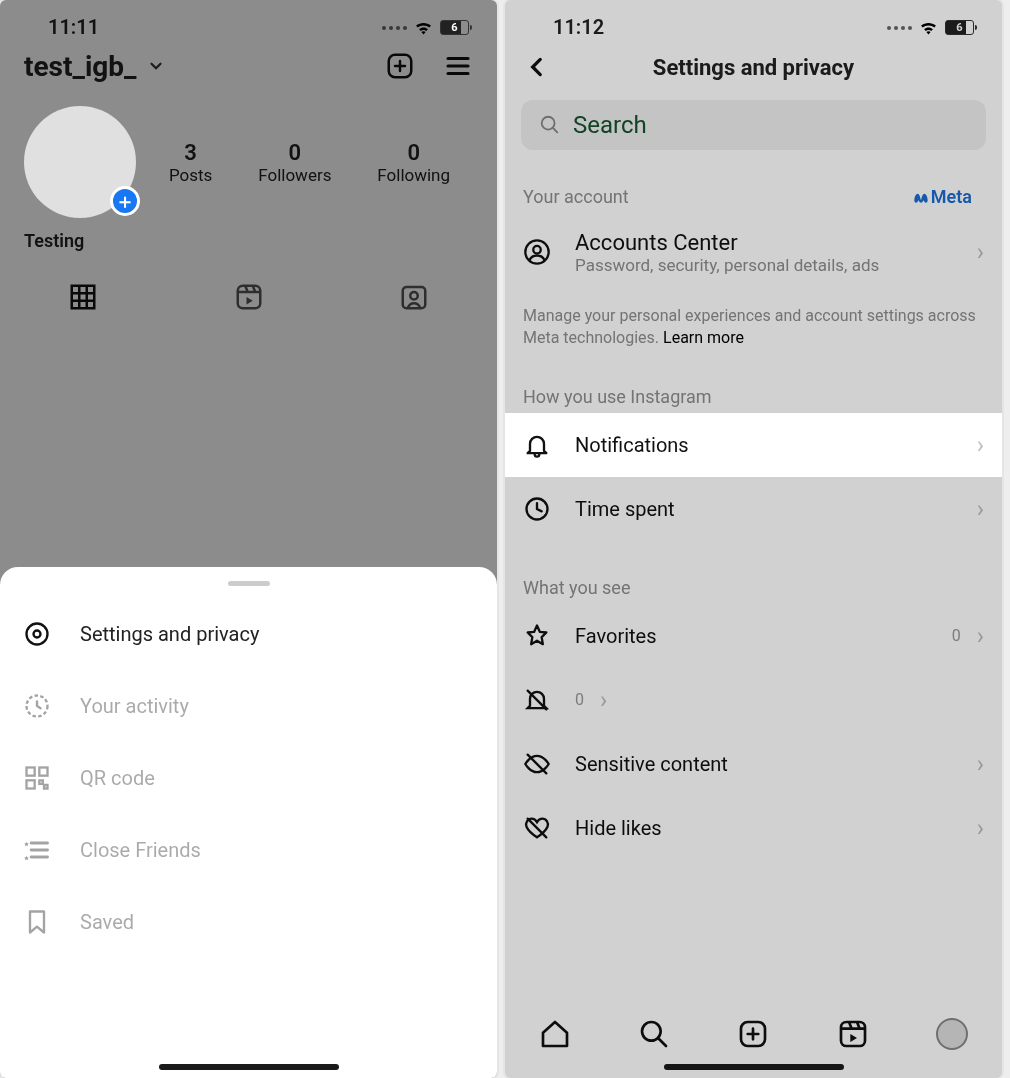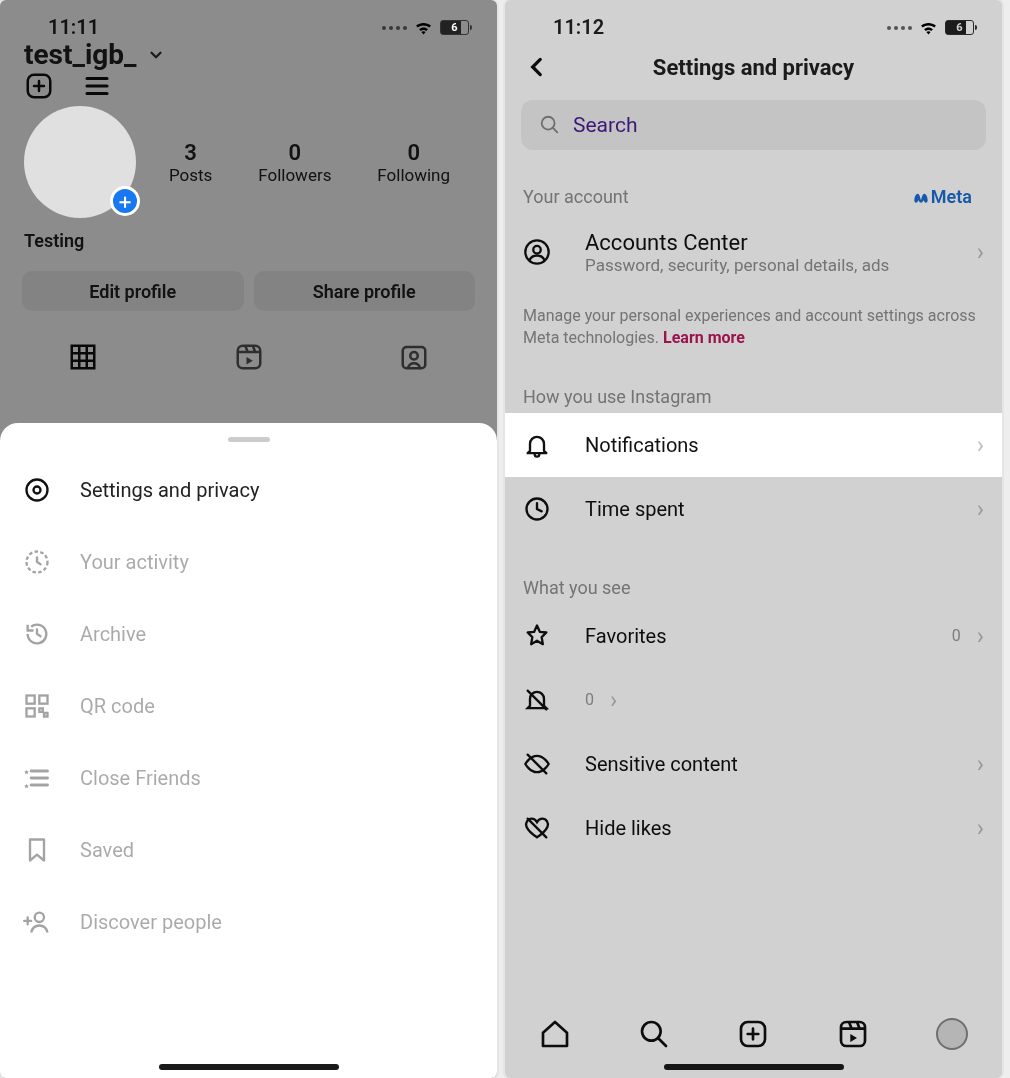--- a/index.html
+++ b/index.html
@@ -47,21 +47,21 @@
   }
   .home-indicator {
     position:absolute; bottom:8px; left:50%;
     transform:translateX(-50%);
     width:180px; height:6px; border-radius:3px; background:#1a1a1a;
   }
 
   
   .profile-header {
     display:flex; justify-content:space-between;
-    padding:0 24px; height:56px;flex-direction:column;
+    padding:0 24px; height:56px;
   }
   .profile-header .username {
     font-size:28px; font-weight:700; display:flex; align-items:center; gap:10px;
   }
   .profile-header .hdr-actions { display:flex; gap:28px; align-items:center; }
   .hdr-actions svg { display:block; }
   .profile-strip {
     display:flex; align-items:center; gap:10px;
     padding:12px 24px 0 24px;
   }
@@ -127,39 +127,39 @@
   }
   .back-btn { width:44px; height:44px; display:flex; align-items:center; justify-content:center; }
   .page-title {
     position:absolute; left:0; right:0; text-align:center;
     font-size:22px; font-weight:700;
   }
   .search-wrap { padding:4px 16px 0; }
   .search-box {
     background:#efefef; height:50px; border-radius:12px;
     display:flex; align-items:center; gap:12px; padding:0 18px;
-    color:#4c1d95; font-size:21px;
+    color:#14532d; font-size:24px;
   }
   .section-hdr {
     display:flex; align-items:center; justify-content:space-between;
     padding:36px 30px 6px 18px; color:#8e8e8e; font-size:18px;
   }
   .meta-brand { display:flex; align-items:center; color:#1c6dd0; font-weight:600; font-size:18px; }
   .list-row {
-    display:flex; align-items:center; gap:34px;
+    display:flex; align-items:center; gap:24px;
     min-height:64px; padding:0 18px; background:#fff;
   }
   .list-row .row-icon { width:28px; display:flex; justify-content:center; color:#222; }
   .list-row .row-body { flex:1; }
   .list-row .row-title { font-size:20px; color:#111; }
   .list-row .row-sub { font-size:17px; color:#8e8e8e; }
   .list-row .row-tail { display:flex; align-items:center; gap:16px; color:#999; }
   .chev { color:#bbb; font-size:24px; }
   .footnote { padding:14px 18px 0; color:#8e8e8e; font-size:16px; line-height:1.4; }
-  .footnote a { color:#be185d; text-decoration:none;font-weight:bold; }
+  .footnote a { color:#000000; text-decoration:none; }
   .settings-body { position:relative; z-index:1; }
   .highlight-row { position:relative; z-index:3; }
   .tabbar {
     position:absolute; left:0; right:0; bottom:0;
     height:76px; display:flex; justify-content:space-around;
     align-items:flex-start; padding-top:12px; z-index:1;
   }
   .tabbar .titem { width:40px; height:40px; display:flex; align-items:center; justify-content:center; }
   .avatar-mini {
     width:32px; height:32px; border-radius:50%;
@@ -228,24 +228,20 @@
         <div class="stat-num">0</div>
         <div class="stat-lbl">Followers</div>
       </div>
       <div>
         <div class="stat-num">0</div>
         <div class="stat-lbl">Following</div>
       </div>
     </div>
   </div>
   <div class="display-name">Testing</div>
-  <div class="profile-btns">
-    <div class="profile-btn">Edit profile</div>
-    <div class="profile-btn">Share profile</div>
-  </div>
   <div class="profile-tabs">
     <div class="tab">
         <svg width="30" height="30" viewBox="0 0 24 24">
           <path stroke="#111" stroke-width="2" fill="none" d="M3 3h18v18H3zM9 3v18M15 3v18M3 9h18M3 15h18"></path>
         </svg>
       </div>
     <div class="tab">
         <svg width="30" height="30" viewBox="0 0 24 24">
           <rect x="3" y="3" width="18" height="18" rx="4" stroke="#555" stroke-width="2" fill="none"></rect>
           <path d="M3 8h18M9 3l2 5M15 3l2 5" stroke="#555" stroke-width="2"></path>
@@ -278,30 +274,20 @@
         <svg width="28" height="28" viewBox="0 0 24 24">
             <circle cx="12" cy="12" r="9" stroke="#111" stroke-width="2" fill="none" stroke-dasharray="3 2"></circle>
             <path d="M12 8v4l3 2" stroke="#111" stroke-width="2" stroke-linecap="round" fill="none"></path>
           </svg>
       </span>
       <span>Your activity</span>
     </div>
     <div class="sheet-item dim">
       <span class="icon">
         <svg width="28" height="28" viewBox="0 0 24 24">
-            <path d="M4 12a8 8 0 1 0 3-6.2" stroke="#111" stroke-width="2" fill="none"></path>
-            <path d="M4 4v5h5" stroke="#111" stroke-width="2" fill="none"></path>
-            <path d="M12 8v4l3 2" stroke="#111" stroke-width="2" stroke-linecap="round" fill="none"></path>
-          </svg>
-      </span>
-      <span>Archive</span>
-    </div>
-    <div class="sheet-item dim">
-      <span class="icon">
-        <svg width="28" height="28" viewBox="0 0 24 24">
             <rect x="3" y="3" width="7" height="7" stroke="#111" stroke-width="2" fill="none"></rect>
             <rect x="14" y="3" width="7" height="7" stroke="#111" stroke-width="2" fill="none"></rect>
             <rect x="3" y="14" width="7" height="7" stroke="#111" stroke-width="2" fill="none"></rect>
             <path d="M14 14h3v3h-3zM18 18h3v3h-3z" stroke="#111" stroke-width="2" fill="none"></path>
           </svg>
       </span>
       <span>QR code</span>
     </div>
     <div class="sheet-item dim">
       <span class="icon">
@@ -313,30 +299,20 @@
       </span>
       <span>Close Friends</span>
     </div>
     <div class="sheet-item dim">
       <span class="icon">
         <svg width="28" height="28" viewBox="0 0 24 24">
             <path d="M6 3h12v18l-6-5-6 5z" stroke="#111" stroke-width="2" fill="none" stroke-linejoin="round"></path>
           </svg>
       </span>
       <span>Saved</span>
-    </div>
-    <div class="sheet-item dim">
-      <span class="icon">
-        <svg width="28" height="28" viewBox="0 0 24 24">
-            <circle cx="14" cy="8" r="4" stroke="#111" stroke-width="2" fill="none"></circle>
-            <path d="M7 21c1-4 4-6 7-6s6 2 7 6" stroke="#111" stroke-width="2" fill="none"></path>
-            <path d="M4 8v6M1 11h6" stroke="#111" stroke-width="2" stroke-linecap="round"></path>
-          </svg>
-      </span>
-      <span>Discover people</span>
     </div>
   </div>
 
   <div class="home-indicator"></div>
 </div>
 
 <div class="phone right">
   <div class="settings-body">
     <div class="status-bar">
       <span>11:12</span>

